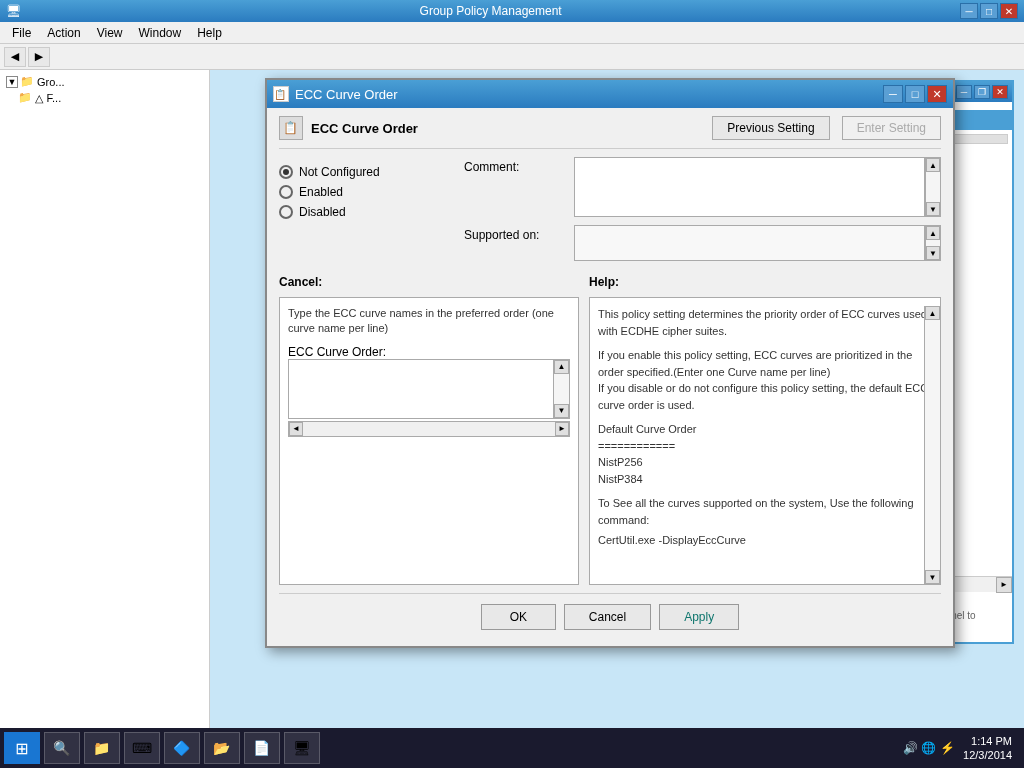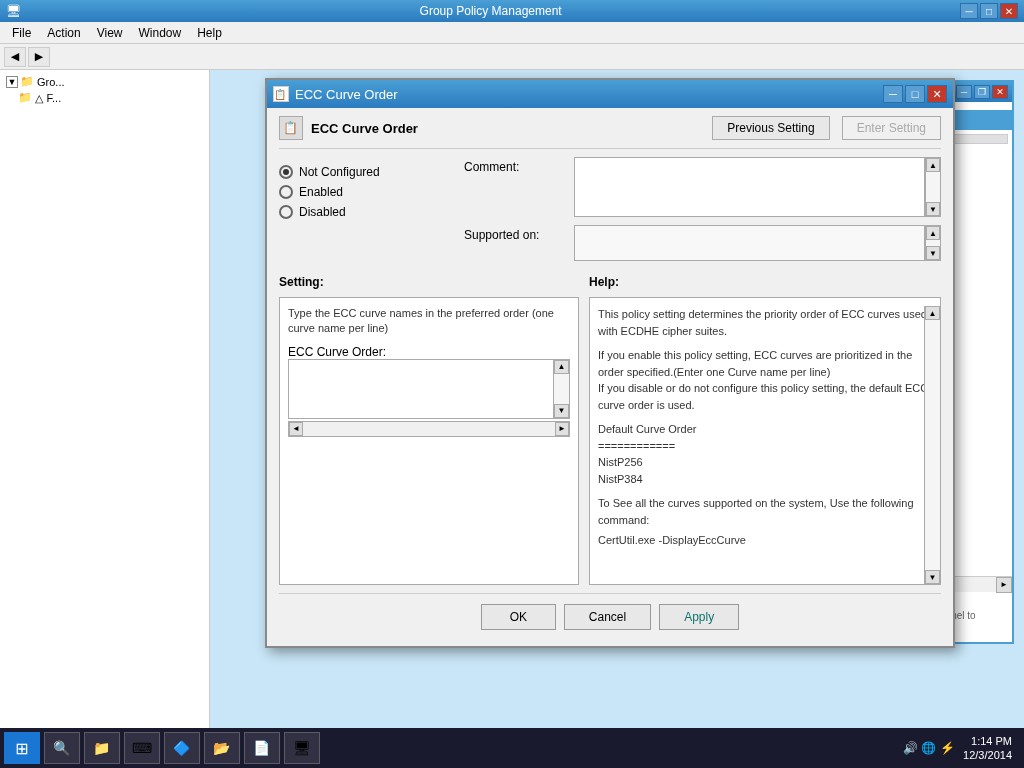--- a/index.html
+++ b/index.html
@@ -658,21 +658,21 @@
                     <div class="scrollbar-arrow">▲</div>
                     <div class="scrollbar-arrow">▼</div>
                   </div>
                 </div>
               </div>
             </div>
           </div>
 
           <div style="display:flex;margin-top:6px;margin-bottom:4px">
             <div style="width:300px">
-              <span style="font-size:12px;font-weight:bold">Setting:</span>
+              <span style="font-size:12px;font-weight:bold">Cancel:</span>
             </div>
             <div style="flex:1;padding-left:10px">
               <span style="font-size:12px;font-weight:bold">Help:</span>
             </div>
           </div>
 
           <div class="lower-section">
 
             <div class="options-panel">
               <p class="options-desc">Type the ECC curve names in the preferred order (one curve name per line)</p>

